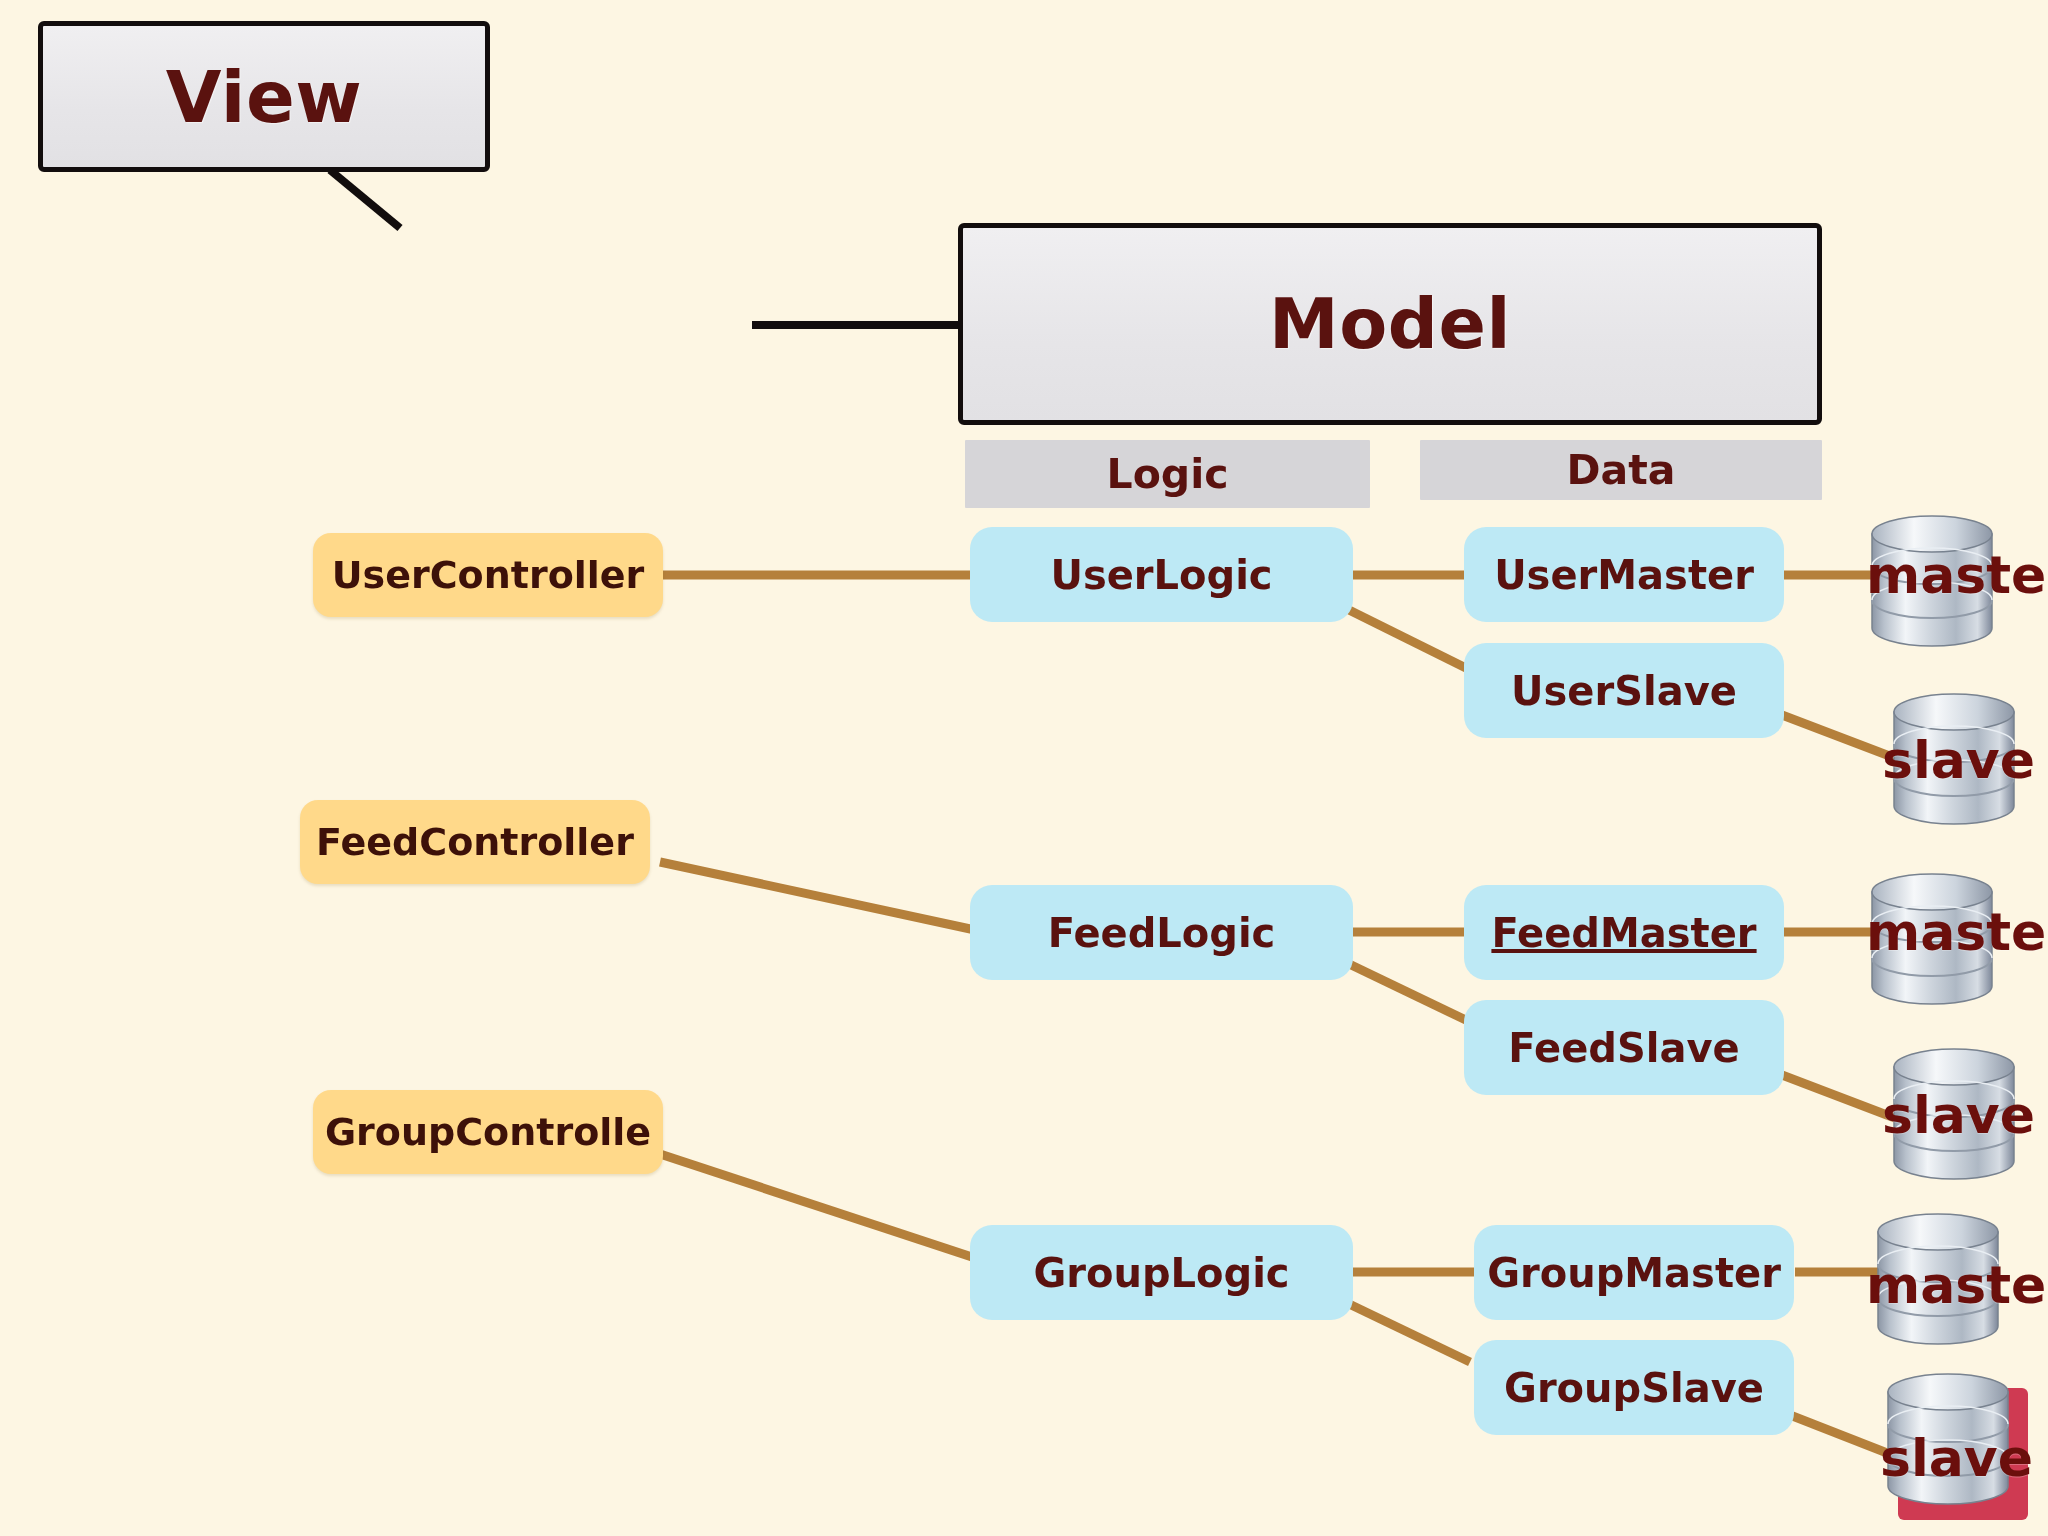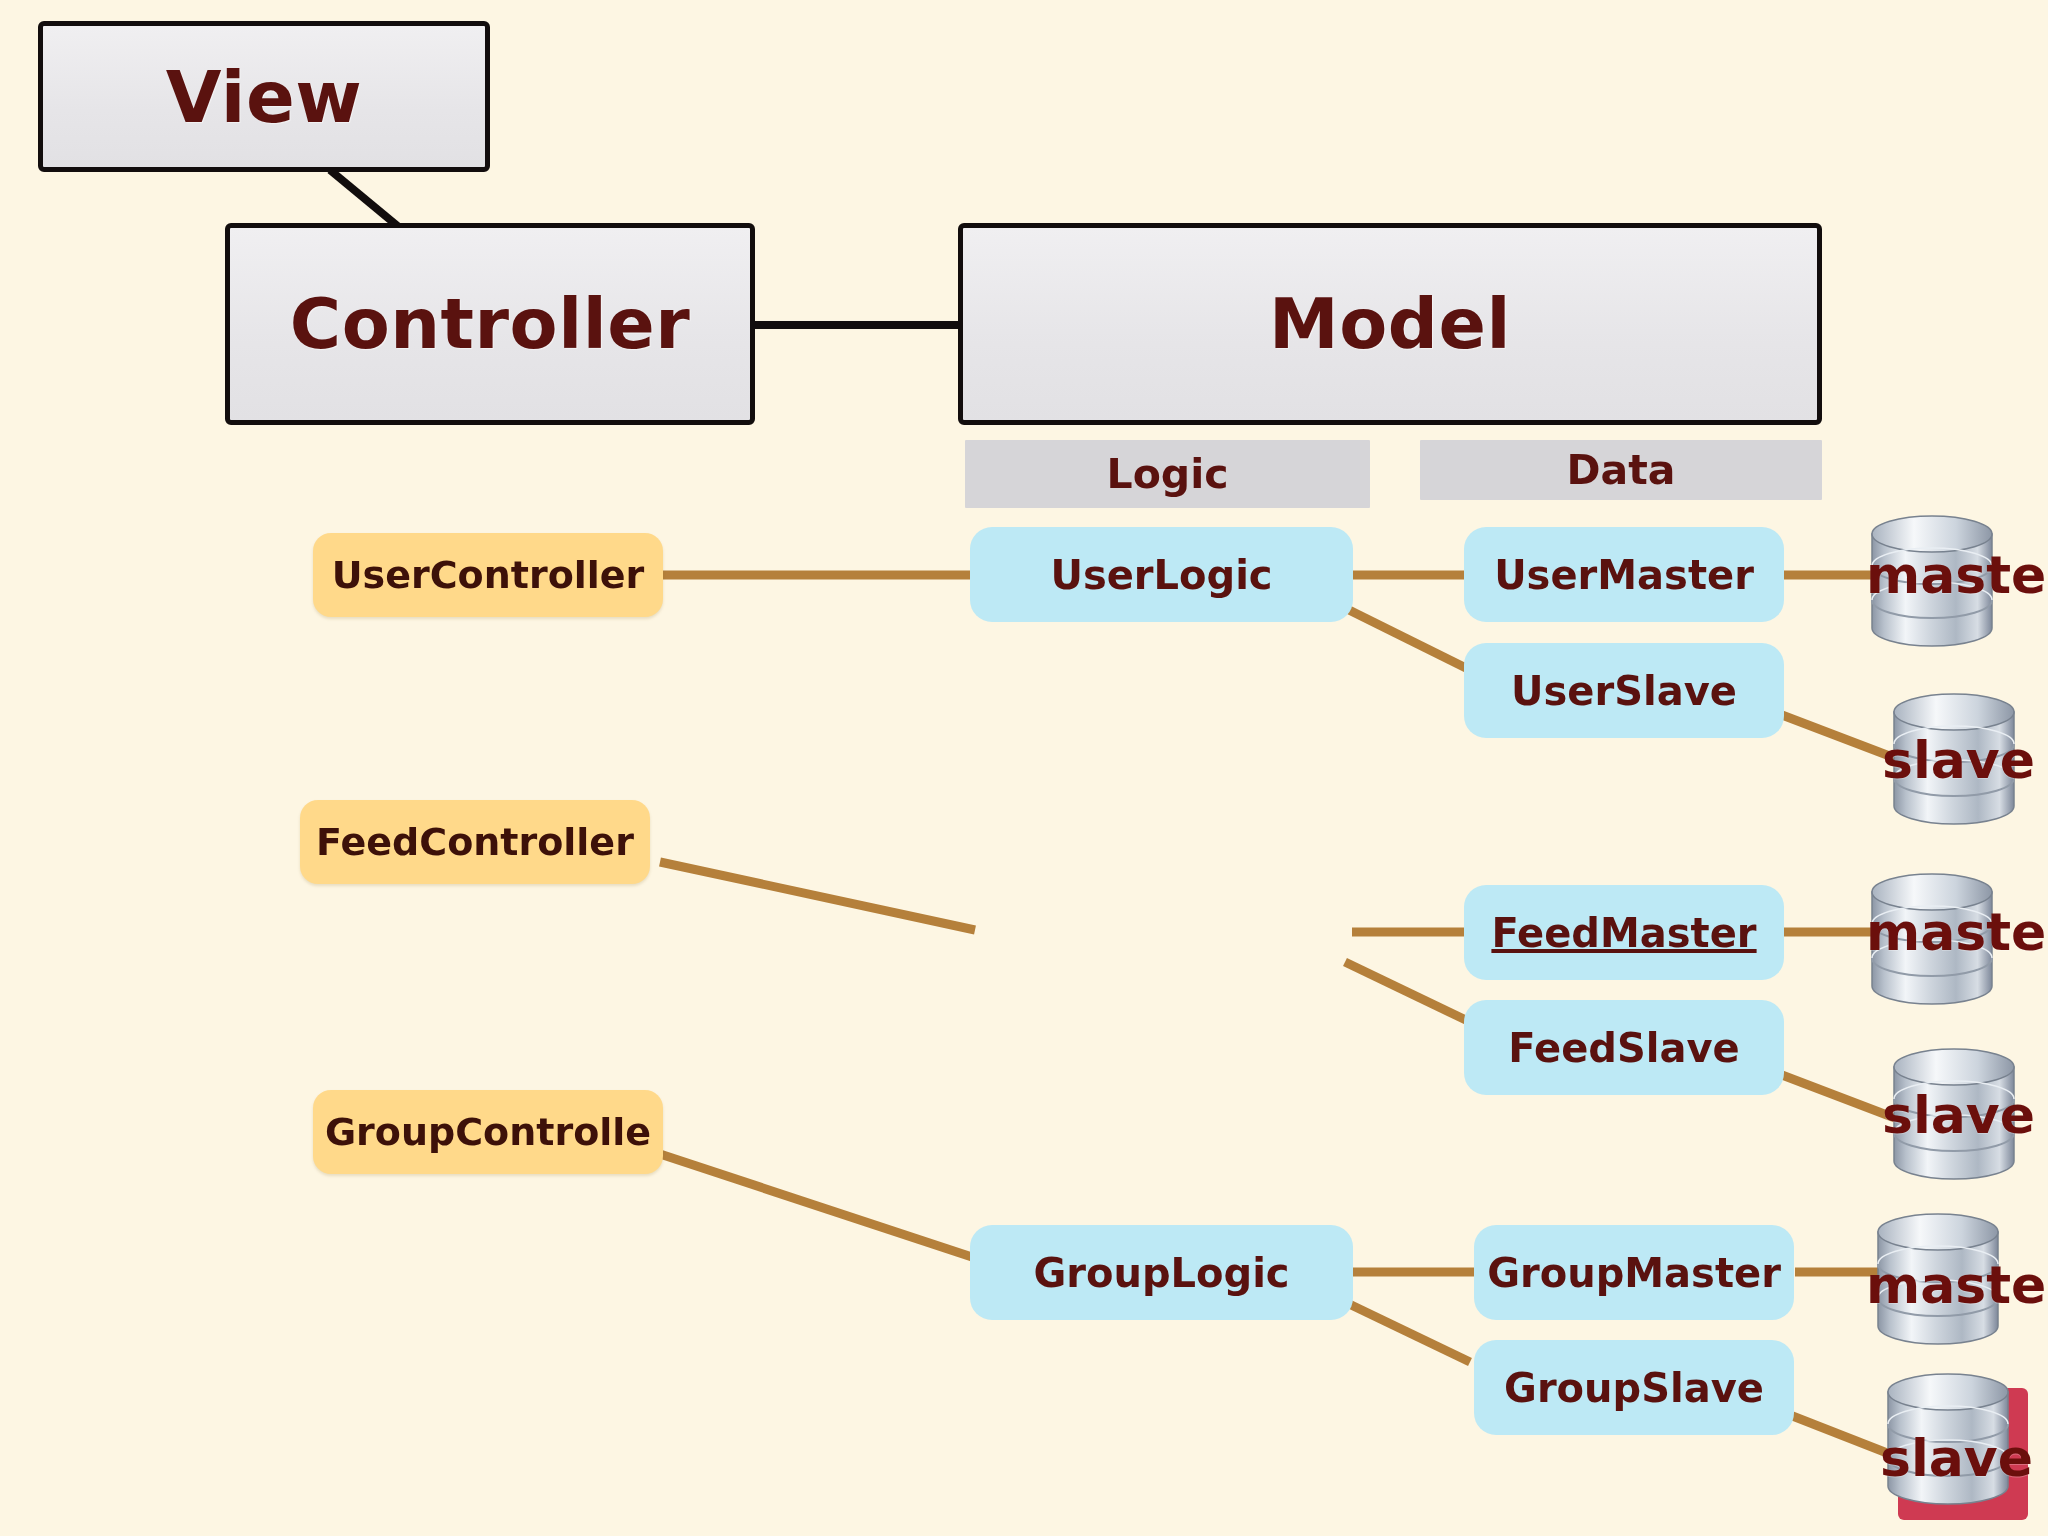--- a/index.html
+++ b/index.html
@@ -117,23 +117,20 @@
       <line x1="1795" y1="1272" x2="1878" y2="1272"></line>
 
       <line x1="1790" y1="1415" x2="1905" y2="1460"></line>
     </g>
   </svg>
 
   <div class="node mvc" id="node-view" style="left:38px;top:21px;width:452px;height:151px;">
     <span class="lbl">View</span>
   </div>
 
-  <div class="node mvc" id="node-controller" style="left:225px;top:223px;width:530px;height:202px;">
-    <span class="lbl">Controller</span>
-  </div>
 
   <div class="node mvc" id="node-model" style="left:958px;top:223px;width:864px;height:202px;">
     <span class="lbl">Model</span>
   </div>
 
   <div class="node colhdr" style="left:965px;top:440px;width:405px;height:68px;">
     <span>Logic</span>
   </div>
   <div class="node colhdr" style="left:1420px;top:440px;width:402px;height:60px;">
     <span>Data</span>
@@ -144,20 +141,23 @@
   </div>
   <div class="node ctrl" style="left:300px;top:800px;width:350px;height:84px;">
     <span>FeedController</span>
   </div>
   <div class="node ctrl" style="left:313px;top:1090px;width:350px;height:84px;">
     <span>GroupControlle</span>
   </div>
 
   <div class="node blue" style="left:970px;top:527px;width:383px;height:95px;">
     <span>UserLogic</span>
+  </div>
+  <div class="node blue" style="left:970px;top:885px;width:383px;height:95px;">
+    <span>FeedLogic</span>
   </div>
   <div class="node blue" style="left:970px;top:1225px;width:383px;height:95px;">
     <span>GroupLogic</span>
   </div>
 
   <div class="node blue" style="left:1464px;top:527px;width:320px;height:95px;">
     <span>UserMaster</span>
   </div>
   <div class="node blue" style="left:1464px;top:643px;width:320px;height:95px;">
     <span>UserSlave</span>

